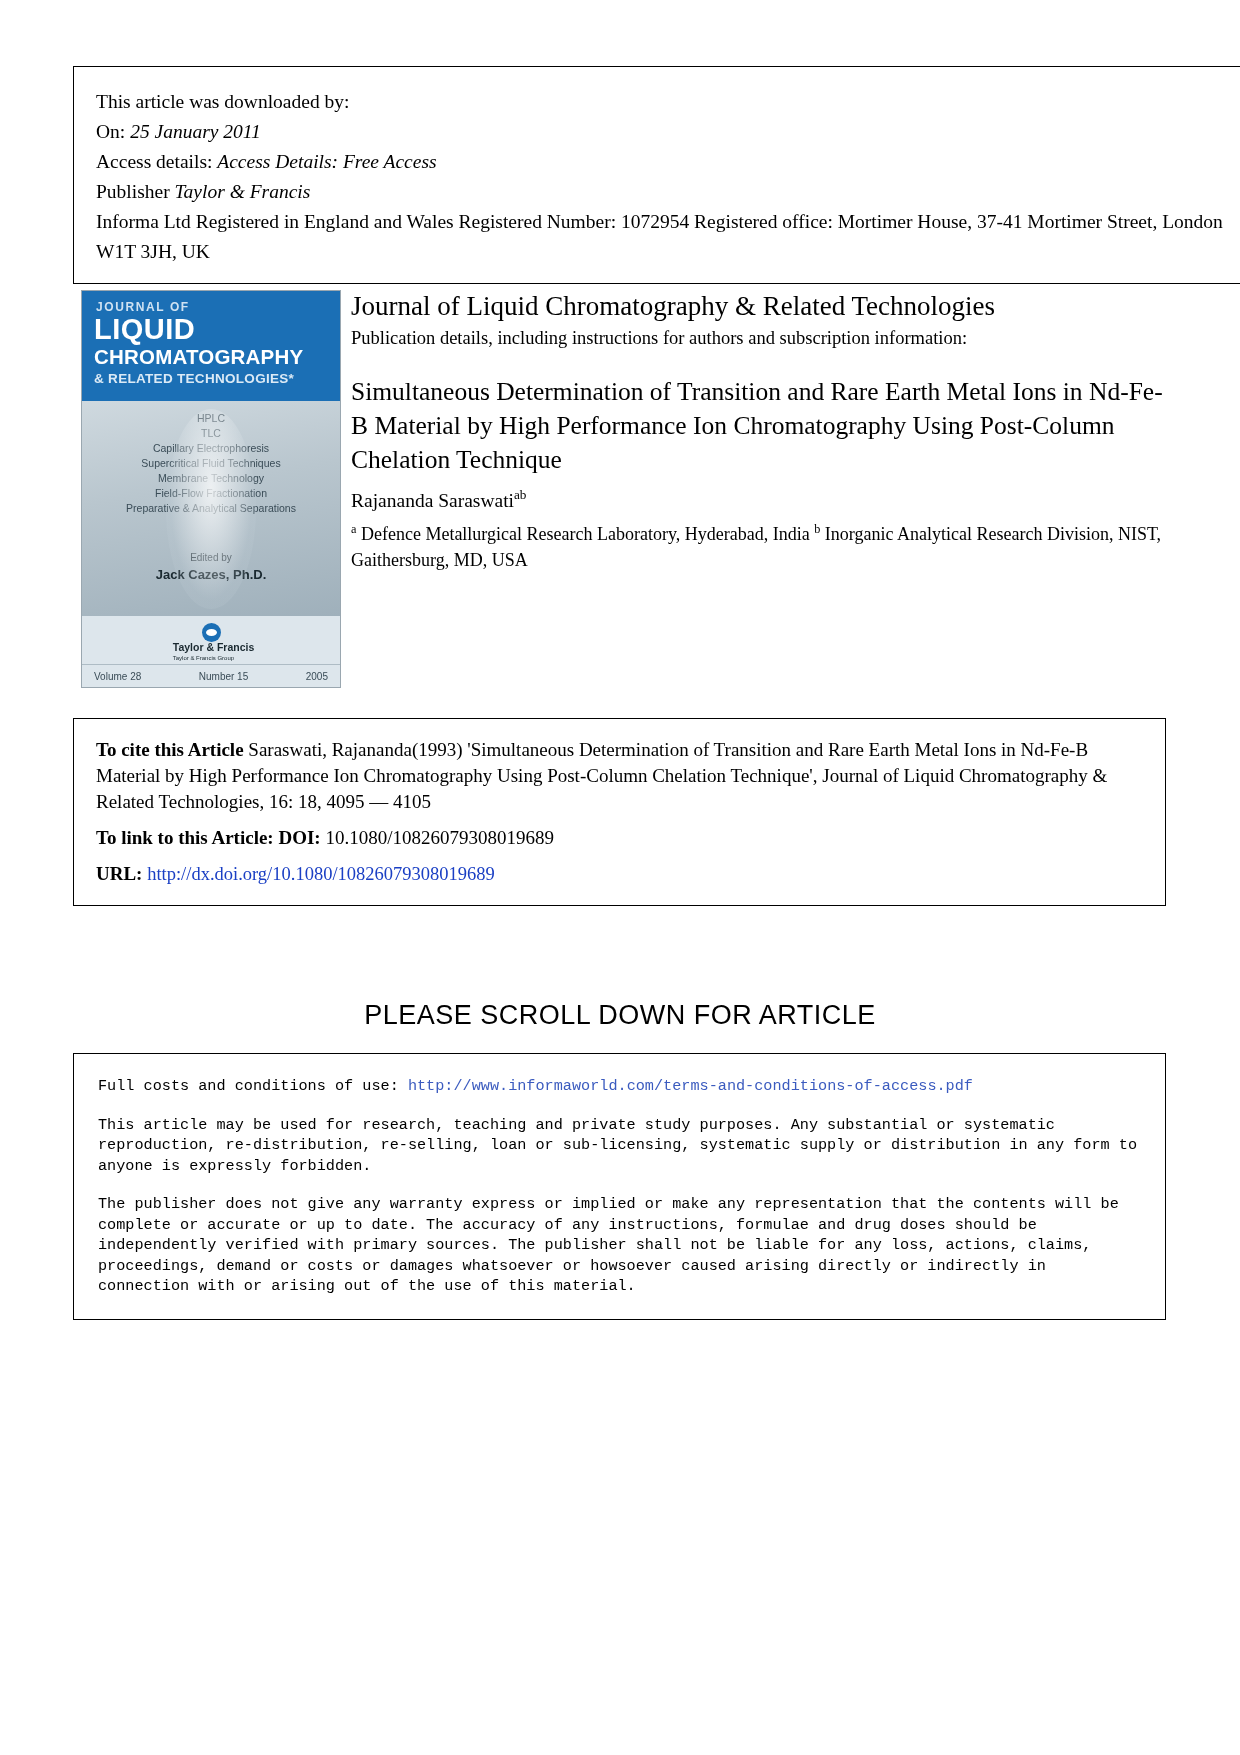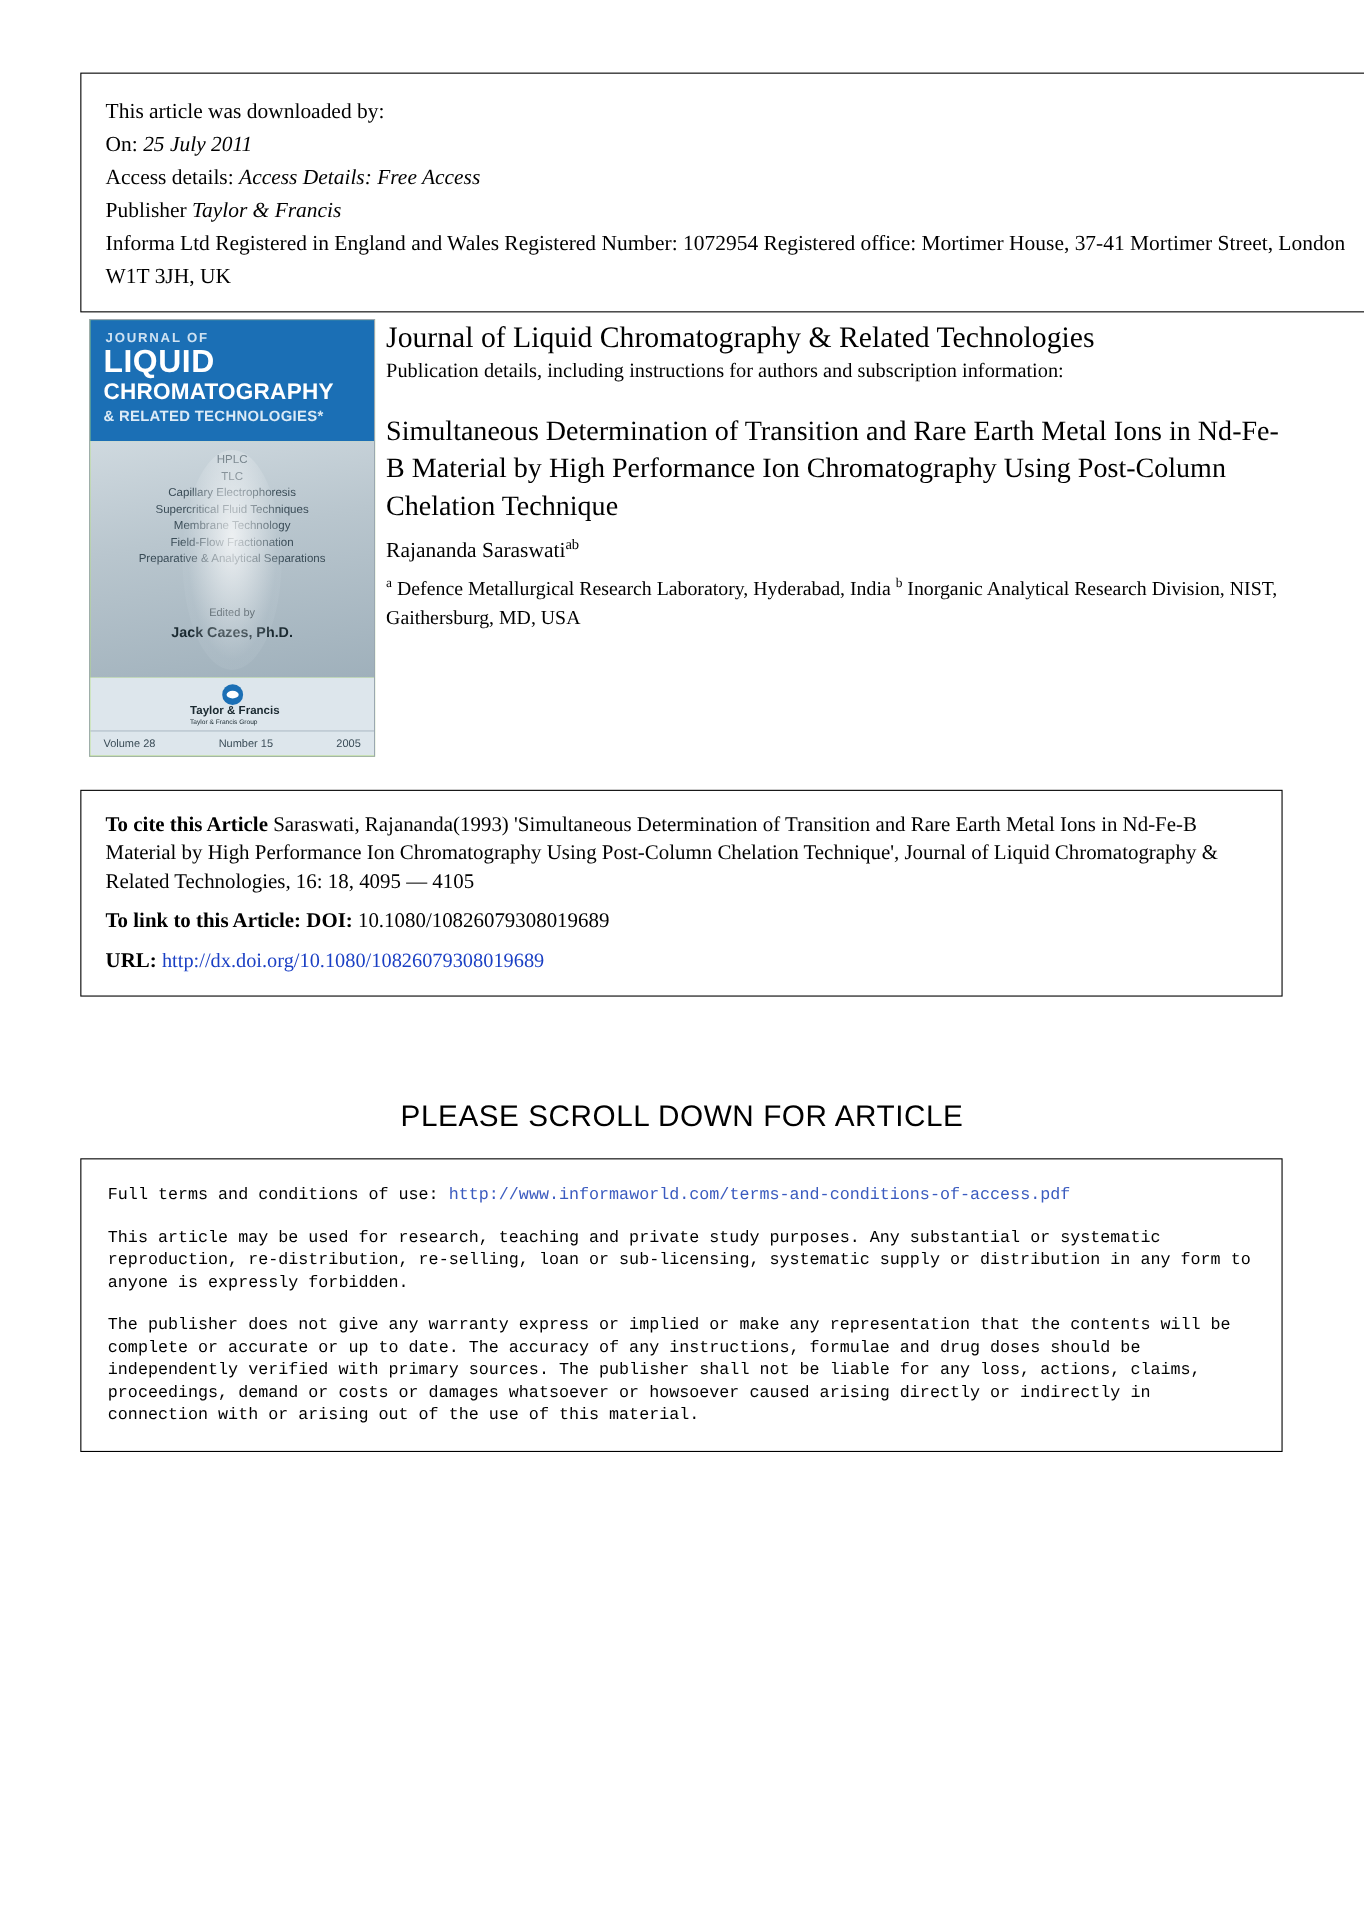--- a/index.html
+++ b/index.html
@@ -304,21 +304,21 @@
 </style>
 </head>
 <body>
 
 <div class="page">
 
   <div class="download-box">
     <div class="line">This article was downloaded by:</div>
     <div class="line">
       <span>On:</span>
-      <span class="ital">25 July 2011</span>
+      <span class="ital">25 January 2011</span>
     </div>
     <div class="line">
       <span>Access details:</span>
       <span class="ital">Access Details: Free Access</span>
     </div>
     <div class="line">
       <span>Publisher</span>
       <span class="ital">Taylor &amp; Francis</span>
     </div>
     <div class="wrapline">Informa Ltd Registered in England and Wales Registered Number: 1072954 Registered office: Mortimer House, 37-41 Mortimer Street, London W1T 3JH, UK</div>
@@ -363,18 +363,18 @@
 
   <div class="cite-box">
     <p><span class="bold">To cite this Article</span><span> Saraswati, Rajananda(1993) 'Simultaneous Determination of Transition and Rare Earth Metal Ions in Nd-Fe-B Material by High Performance Ion Chromatography Using Post-Column Chelation Technique', Journal of Liquid Chromatography &amp; Related Technologies, 16: 18, 4095 — 4105</span></p>
     <p><span class="bold">To link to this Article: DOI:</span><span> 10.1080/10826079308019689</span></p>
     <p><span class="bold">URL:</span> <a class="link" href="#">http://dx.doi.org/10.1080/10826079308019689</a></p>
   </div>
 
   <div class="scroll-notice">PLEASE SCROLL DOWN FOR ARTICLE</div>
 
   <div class="terms-box">
-    <p><span>Full terms and conditions of use: </span><a href="#">http://www.informaworld.com/terms-and-conditions-of-access.pdf</a></p>
+    <p><span>Full costs and conditions of use: </span><a href="#">http://www.informaworld.com/terms-and-conditions-of-access.pdf</a></p>
     <p>This article may be used for research, teaching and private study purposes. Any substantial or systematic reproduction, re-distribution, re-selling, loan or sub-licensing, systematic supply or distribution in any form to anyone is expressly forbidden.</p>
     <p>The publisher does not give any warranty express or implied or make any representation that the contents will be complete or accurate or up to date. The accuracy of any instructions, formulae and drug doses should be independently verified with primary sources. The publisher shall not be liable for any loss, actions, claims, proceedings, demand or costs or damages whatsoever or howsoever caused arising directly or indirectly in connection with or arising out of the use of this material.</p>
   </div>
 
 </div>
 
 </body></html>

